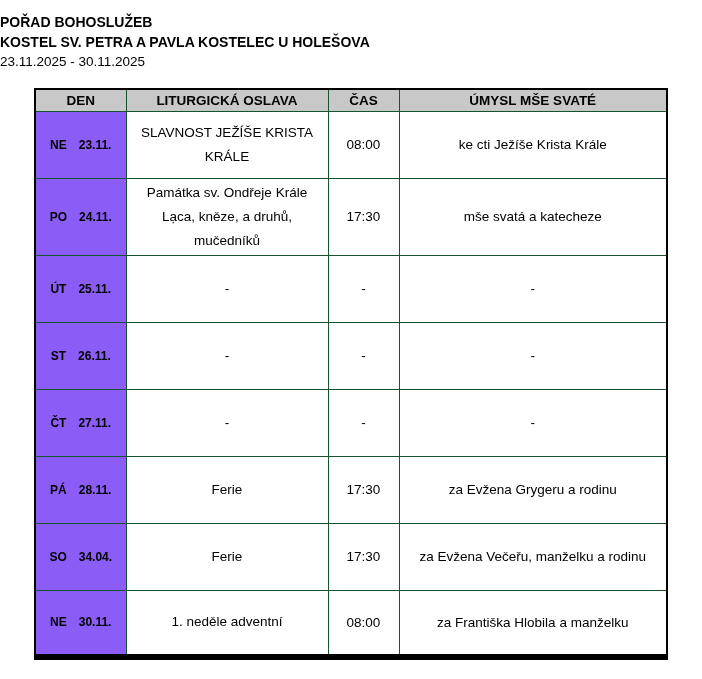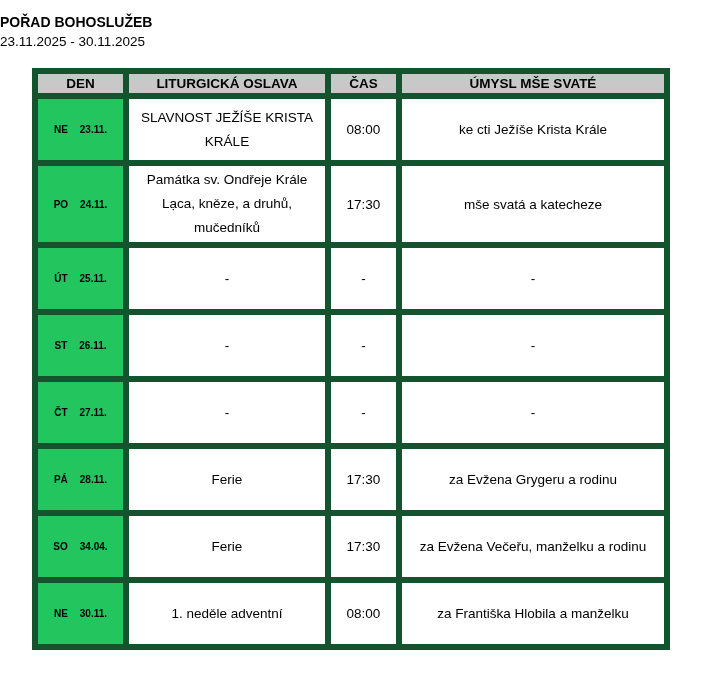--- a/index.html
+++ b/index.html
@@ -29,54 +29,55 @@
   }
   table.schedule {
     border-collapse: collapse;
     table-layout: fixed;
     width: 632px;
     margin: 16px auto 0 auto;
     border: 2px solid #000000;
     border-bottom-width: 6px;
   }
   table.schedule th, table.schedule td {
-    border: 6px solid #14532d;
+    border: 1px solid #14532d;
     text-align: center;
     vertical-align: middle;
     padding: 2px 6px;
     overflow: hidden;
   }
   thead th {
     background: #c8c8c8;
     font-size: 13.5px;
     font-weight: bold;
     height: 22px;
     padding: 2px;
   }
   tbody td {
     font-size: 13.5px;
     height: 67px;
   }
   td.day-cell {
-    background: #22c55e;
+    background: #8b5cf6;
     font-weight: bold;
-    font-size: 10px;
+    font-size: 12px;
     white-space: nowrap;
   }
   td.day-cell .date-part { margin-left: 12px; }
   td.celebration-cell { line-height: 24px; }
   td.intention-cell { line-height: 17px; }
 </style>
 </head>
 <body>
 
 <div class="page">
 
   <div class="titles">
     <div class="title-line1">POŘAD BOHOSLUŽEB</div>
+    <div class="title-line2">KOSTEL SV. PETRA A PAVLA KOSTELEC U HOLEŠOVA</div>
     <div class="date-range">23.11.2025 - 30.11.2025</div>
   </div>
 
   <table class="schedule">
     <colgroup>
       <col style="width:91px">
       <col style="width:202px">
       <col style="width:71px">
       <col style="width:268px">
     </colgroup>

